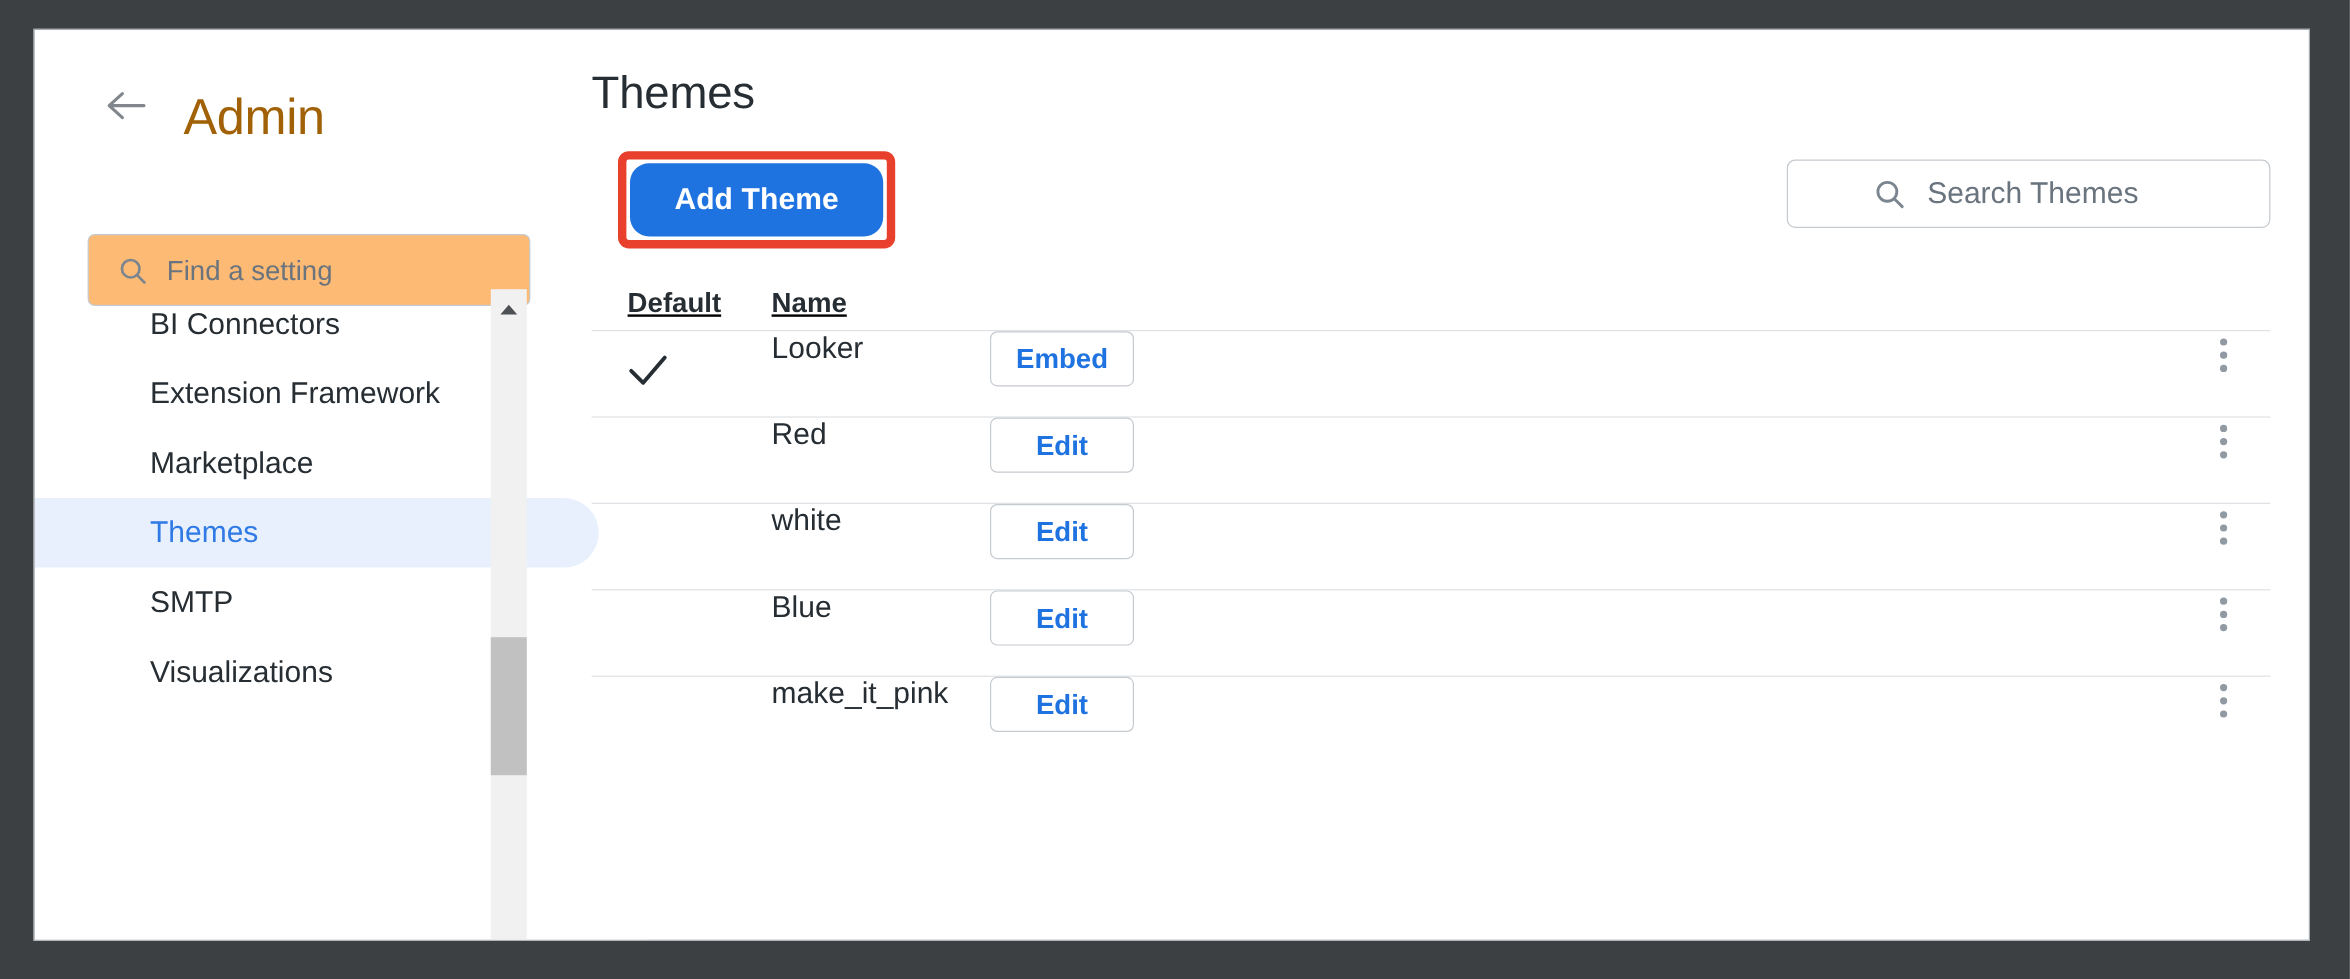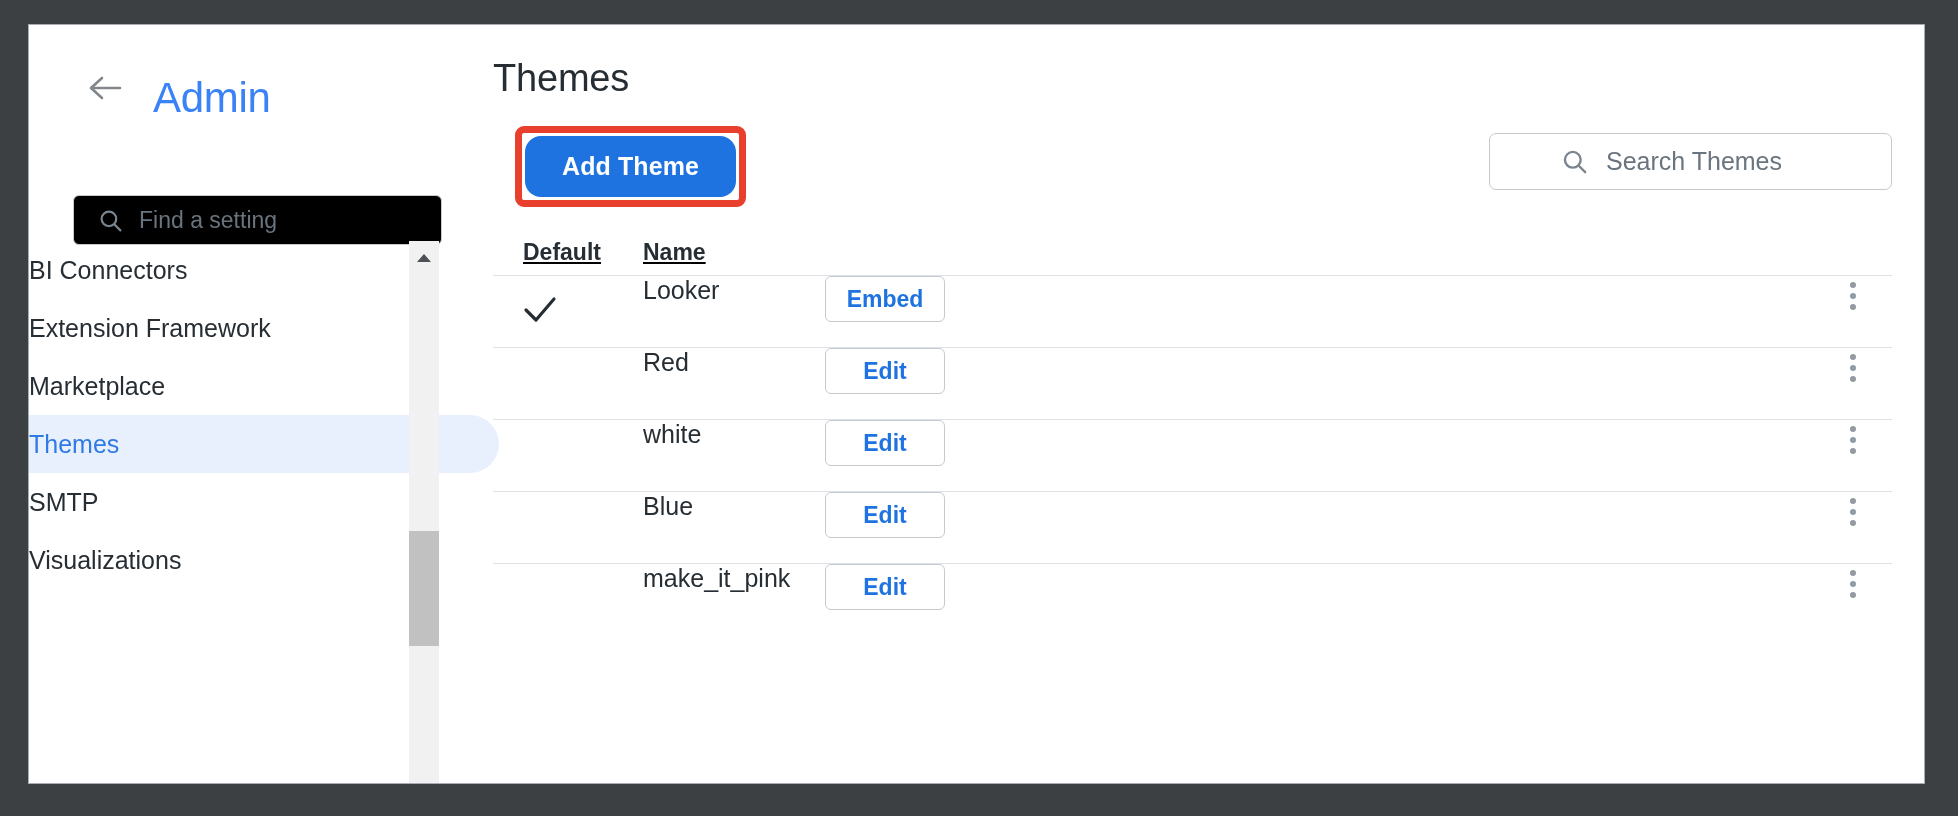--- a/index.html
+++ b/index.html
@@ -62,38 +62,38 @@
     align-items: center;
     justify-content: center;
     cursor: pointer;
   }
   #back-arrow svg { display: block; }
 
   #admin-title {
     margin-left: 20px;
     font-size: 42px;
     font-weight: 400;
-    color: #3b82f6;
+    color: #a16207;
     letter-spacing: -0.3px;
     line-height: 1;
     margin-top: 20px;
   }
 
   
   #find-setting-box {
     position: absolute;
     left: 44px;
     top: 170px;
     width: 369px;
-    height: 50px;
+    height: 60px;
     border: 1px solid #c5cacf;
     border-radius: 6px;
     display: flex;
     align-items: center;
-    background: #000000;
+    background: #fdba74;
     cursor: text;
   }
   #find-setting-box .mag {
     margin-left: 24px;
     display: flex;
     align-items: center;
   }
   #find-setting-input {
     border: 0;
     outline: 0;
@@ -120,20 +120,21 @@
     position: absolute;
     left: 0;
     top: -10px;
     width: 470px;
   }
 
   .nav-item {
     height: 58px;
     display: flex;
     align-items: center;
+    padding-left: 96px;
     font-size: 25px;
     color: #262d33;
     border-radius: 0 29px 29px 0;
     cursor: pointer;
     white-space: nowrap;
   }
   .nav-item.selected {
     background: #e8f0fe;
     color: #2f7ae5;
   }

